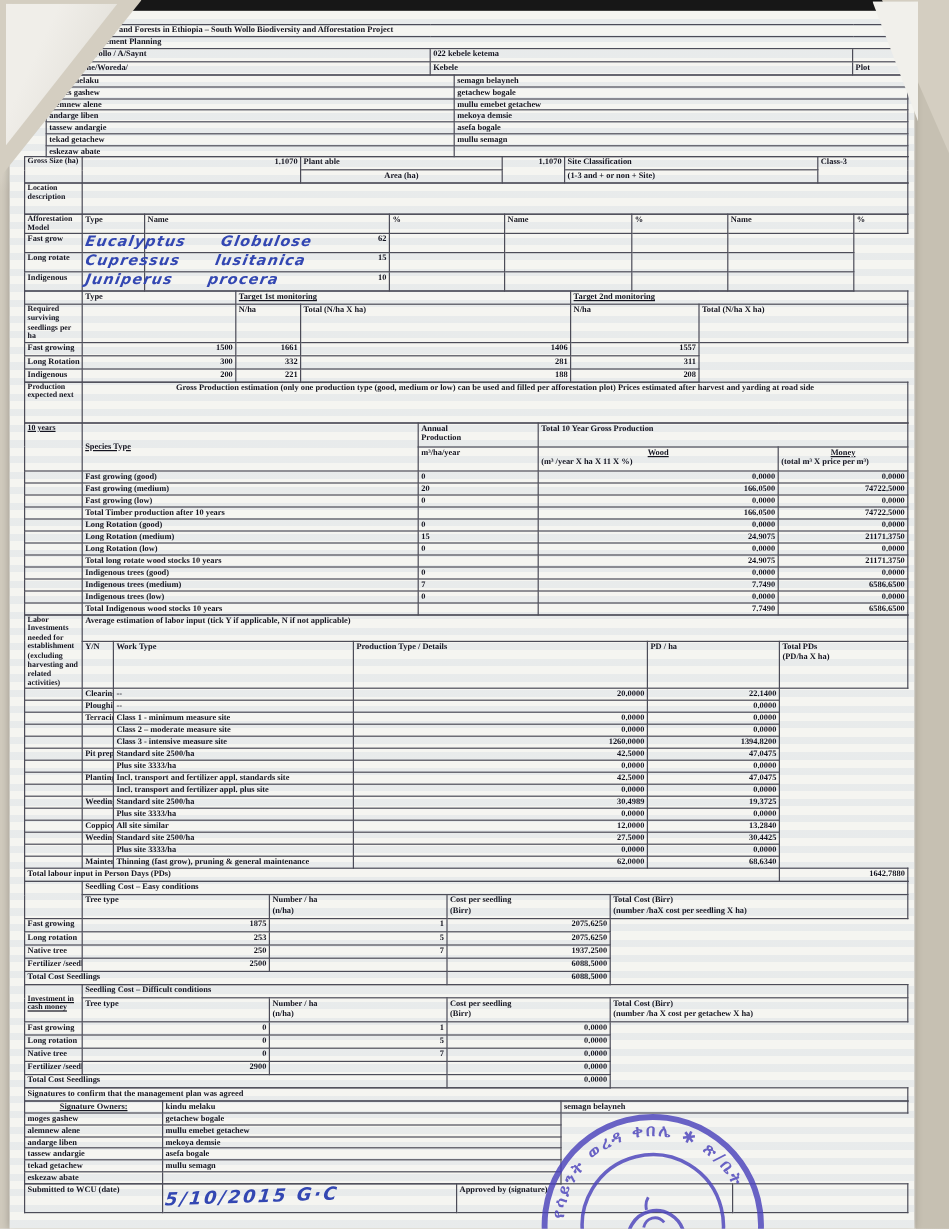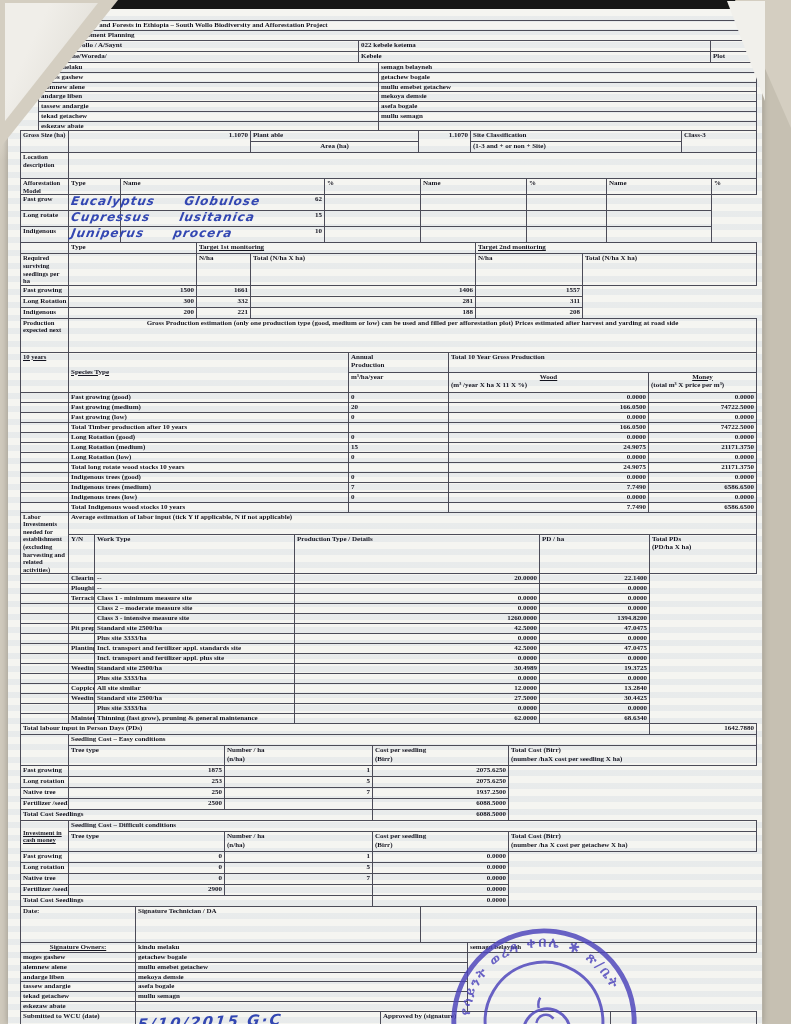--- a/index.html
+++ b/index.html
@@ -694,35 +694,31 @@
   </tr>
 </tbody>
       <tbody>
           <tr class="r11">
         <td colspan="3">Total Cost Seedlings</td>
         <td class="num">0.0000</td>
       </tr>
     </tbody>
       </table>
 
-
-    <table>
-      <colgroup>
-          <col style="width:115px">
-          <col style="width:285px">
-          <col style="width:336px">
-        </colgroup>
-      <tbody>
-          <tr class="r36">
-        <td>Date:</td>
-        <td>Signature Technician / DA</td>
-        <td></td>
-      </tr>
+    <table>
+      <colgroup>
+          <col style="width:736px">
+        </colgroup>
+      <tbody>
+          <tr class="r11">
+            <td>Signatures to confirm that the management plan was agreed</td>
+          </tr>
     </tbody>
       </table>
+
 
     <table>
       <colgroup>
           <col style="width:115px">
           <col style="width:332px">
           <col style="width:289px">
         </colgroup>
       <tbody>
           <tr class="r9">
         <td rowspan="7" class="c vm wrap">Signature Owners:</td>

